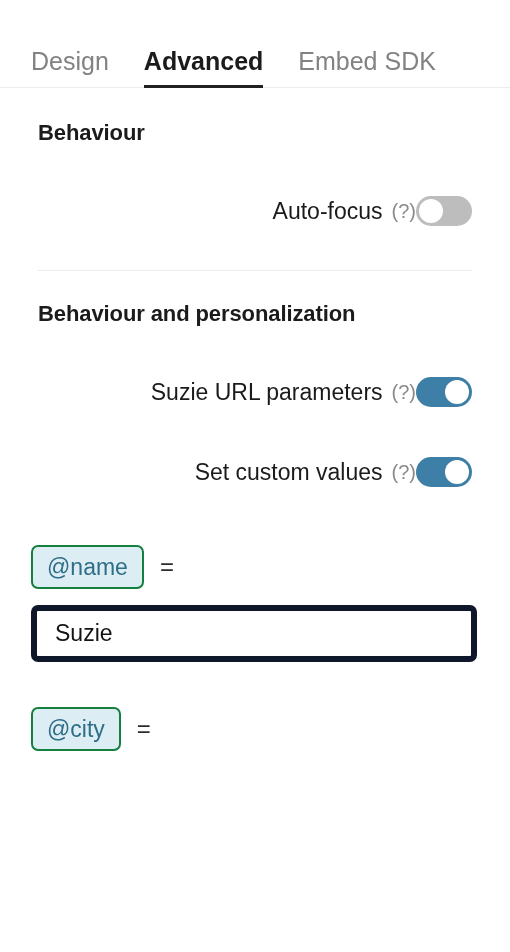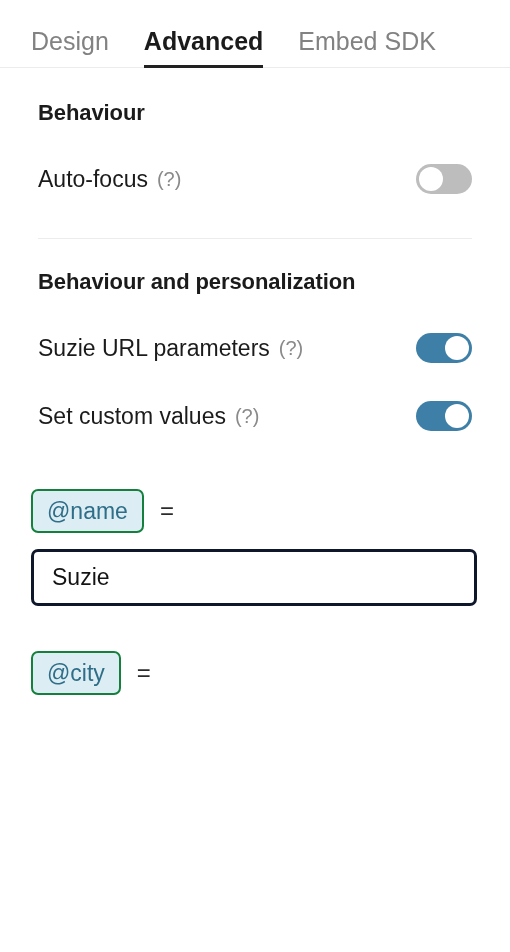--- a/index.html
+++ b/index.html
@@ -17,21 +17,21 @@
     height: 952px;
     position: relative;
     background: #ffffff;
     overflow: hidden;
   }
 
   
   .tabbar {
     display: flex;
     align-items: flex-end;
-    height: 68px;
+    height: 88px;
     padding: 0 0 0 31px;
     position: relative;
   }
   .tabbar::after {
     content: "";
     position: absolute;
     left: 0; right: 0; bottom: 0;
     height: 1px;
     background: #ececec;
   }
@@ -78,22 +78,22 @@
     font-size: 22px;
     font-weight: 700;
     color: #1b1b1b;
     letter-spacing: -0.1px;
   }
 
   
   .setting-row {
     display: flex;
     align-items: center;
-    justify-content: space-between;
-    margin-top: 38px;
+    justify-content: flex-end;
+    margin-top: 50px;
   }
   .setting-label-wrap {
     display: flex;
     align-items: center;
     gap: 9px;
   }
   .setting-label {
     font-size: 23px;
     color: #1b1b1b;
     line-height: 1;
@@ -157,21 +157,21 @@
     color: #2b2b2b;
     line-height: 1;
   }
 
   .value-input {
     display: block;
     width: 446px;
     height: 57px;
     margin-top: 16px;
     padding: 0 18px;
-    border: 3px solid #0f172a;
+    border: 6px solid #0f172a;
     border-radius: 7px;
     background: #ffffff;
     font-family: inherit;
     font-size: 23px;
     color: #141414;
     outline: none;
   }
 </style>
 </head>
 <body>

